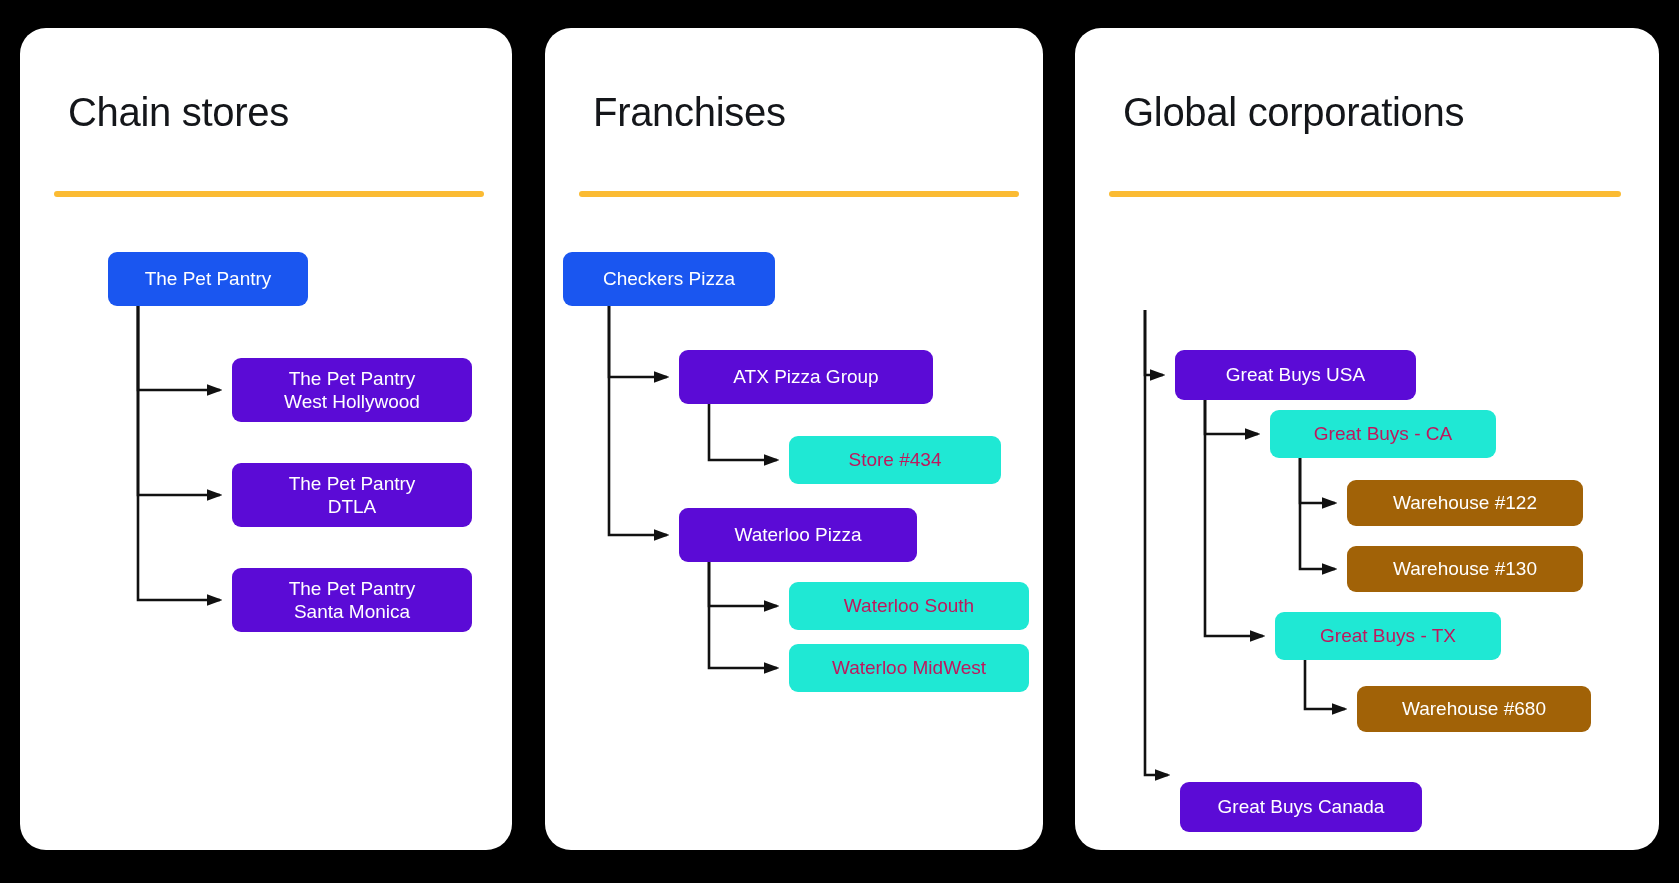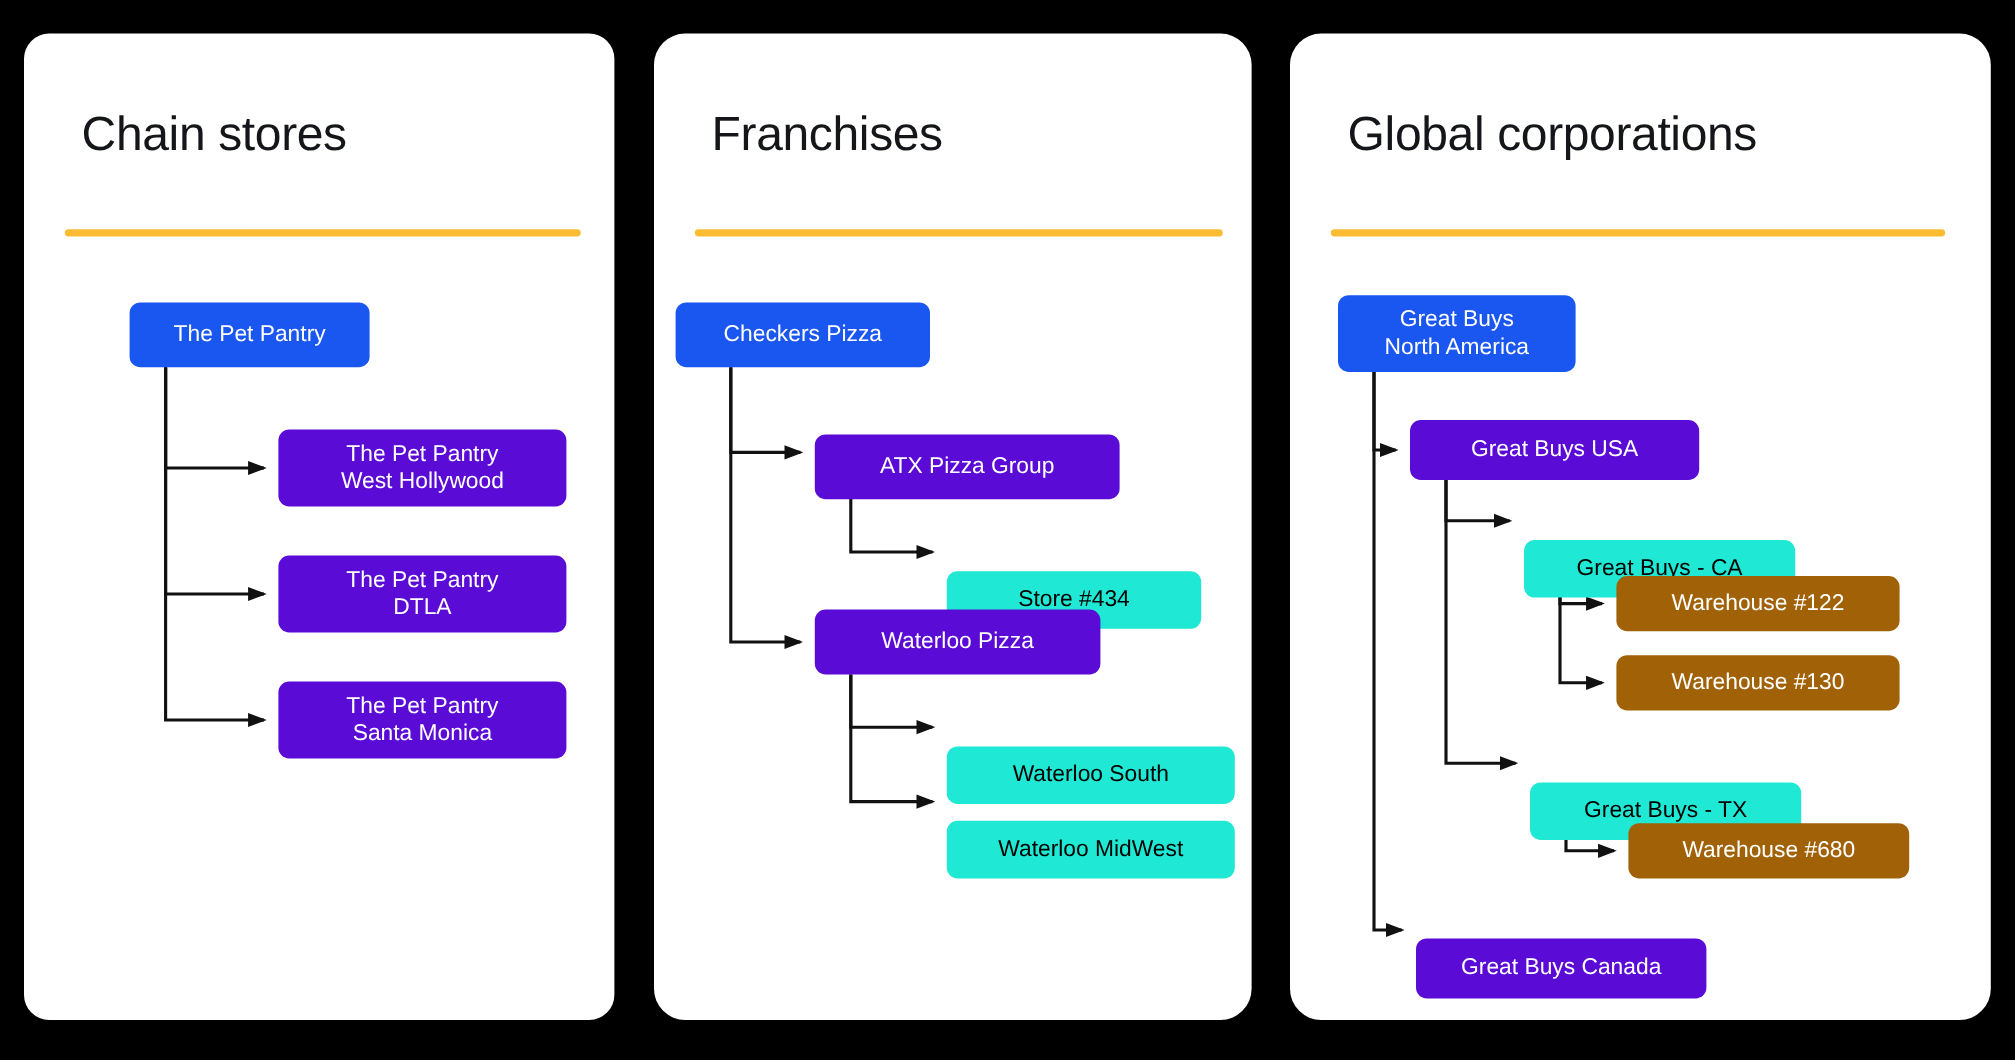--- a/index.html
+++ b/index.html
@@ -74,28 +74,28 @@
     text-align: center;
     border-radius: 9px;
     font-size: 19px;
     line-height: 1.22;
     font-weight: 400;
     padding: 0 14px;
     white-space: pre-line;
   }
   .node.lvl-root  { background: #1a56f0; color: #ffffff; }
   .node.lvl-mid   { background: #5b0bd6; color: #ffffff; }
-  .node.lvl-leaf  { background: #1fe8d4; color: #000000; margin-top: 40px; }
+  .node.lvl-leaf  { background: #1fe8d4; color: #be185d; }
   .node.lvl-wh    { background: #a16207; color: #ffffff; }
 </style>
 </head>
 <body>
 
 <div id="board">
-    <div class="panel" id="panel-0" style="left: 20px; top: 28px; width: 492px; height: 822px; border-radius: 21px;">
+    <div class="panel" id="panel-0" style="left: 20px; top: 28px; width: 492px; height: 822px;">
       <div class="panel-title">Chain stores</div>
       <div class="panel-rule" style="width: 430px; background: rgb(251, 187, 51);"></div>
       <div class="graph">
         <svg class="edges" width="492" height="822">
           <defs>
             <marker id="arrow-0" viewBox="0 0 10 10" refX="8.5" refY="5" markerWidth="6" markerHeight="6" orient="auto-start-reverse">
               <path d="M 0 1.2 L 10 5 L 0 8.8 z" fill="#111111"></path>
             </marker>
           </defs>
           <path d="M 118 278 L 118 362 L 200 362" fill="none" stroke="#111111" stroke-width="2.6" marker-end="url(#arrow-0)"></path>
@@ -121,21 +121,21 @@
               <path d="M 0 1.2 L 10 5 L 0 8.8 z" fill="#111111"></path>
             </marker>
           </defs>
           <path d="M 64 278 L 64 349 L 122 349" fill="none" stroke="#111111" stroke-width="2.6" marker-end="url(#arrow-1)"></path>
           <path d="M 164 376 L 164 432 L 232 432" fill="none" stroke="#111111" stroke-width="2.6" marker-end="url(#arrow-1)"></path>
           <path d="M 64 278 L 64 507 L 122 507" fill="none" stroke="#111111" stroke-width="2.6" marker-end="url(#arrow-1)"></path>
           <path d="M 164 534 L 164 578 L 232 578" fill="none" stroke="#111111" stroke-width="2.6" marker-end="url(#arrow-1)"></path>
           <path d="M 164 534 L 164 640 L 232 640" fill="none" stroke="#111111" stroke-width="2.6" marker-end="url(#arrow-1)"></path>
         </svg>
         <div class="node lvl-root" style="left: 18px; top: 224px; width: 212px; height: 54px;">Checkers Pizza</div>
-        <div class="node lvl-mid" style="left: 134px; top: 322px; width: 254px; height: 54px; margin-top: 12px;">ATX Pizza Group</div>
+        <div class="node lvl-mid" style="left: 134px; top: 322px; width: 254px; height: 54px;">ATX Pizza Group</div>
         <div class="node lvl-leaf" style="left: 244px; top: 408px; width: 212px; height: 48px;">Store #434</div>
         <div class="node lvl-mid" style="left: 134px; top: 480px; width: 238px; height: 54px;">Waterloo Pizza</div>
         <div class="node lvl-leaf" style="left: 244px; top: 554px; width: 240px; height: 48px;">Waterloo South</div>
         <div class="node lvl-leaf" style="left: 244px; top: 616px; width: 240px; height: 48px;">Waterloo MidWest</div>
       </div>
     </div>
     <div class="panel" id="panel-2" style="left: 1075px; top: 28px; width: 584px; height: 822px;">
       <div class="panel-title">Global corporations</div>
       <div class="panel-rule" style="width: 512px; background: rgb(251, 187, 51);"></div>
       <div class="graph">
@@ -146,22 +146,20 @@
             </marker>
           </defs>
           <path d="M 70 282 L 70 347 L 88 347" fill="none" stroke="#111111" stroke-width="2.6" marker-end="url(#arrow-2)"></path>
           <path d="M 130 372 L 130 406 L 183 406" fill="none" stroke="#111111" stroke-width="2.6" marker-end="url(#arrow-2)"></path>
           <path d="M 225 430 L 225 475 L 260 475" fill="none" stroke="#111111" stroke-width="2.6" marker-end="url(#arrow-2)"></path>
           <path d="M 225 430 L 225 541 L 260 541" fill="none" stroke="#111111" stroke-width="2.6" marker-end="url(#arrow-2)"></path>
           <path d="M 130 372 L 130 608 L 188 608" fill="none" stroke="#111111" stroke-width="2.6" marker-end="url(#arrow-2)"></path>
           <path d="M 230 632 L 230 681 L 270 681" fill="none" stroke="#111111" stroke-width="2.6" marker-end="url(#arrow-2)"></path>
           <path d="M 70 282 L 70 747 L 93 747" fill="none" stroke="#111111" stroke-width="2.6" marker-end="url(#arrow-2)"></path>
         </svg>
-        <div class="node lvl-root" style="left: 40px; top: 218px; width: 198px; height: 64px;">Great Buys
-North America</div>
         <div class="node lvl-mid" style="left: 100px; top: 322px; width: 241px; height: 50px;">Great Buys USA</div>
         <div class="node lvl-leaf" style="left: 195px; top: 382px; width: 226px; height: 48px;">Great Buys - CA</div>
         <div class="node lvl-wh" style="left: 272px; top: 452px; width: 236px; height: 46px;">Warehouse #122</div>
         <div class="node lvl-wh" style="left: 272px; top: 518px; width: 236px; height: 46px;">Warehouse #130</div>
         <div class="node lvl-leaf" style="left: 200px; top: 584px; width: 226px; height: 48px;">Great Buys - TX</div>
         <div class="node lvl-wh" style="left: 282px; top: 658px; width: 234px; height: 46px;">Warehouse #680</div>
         <div class="node lvl-mid" style="left: 105px; top: 722px; width: 242px; height: 50px; margin-top: 32px;">Great Buys Canada</div>
       </div>
     </div>
   </div>

